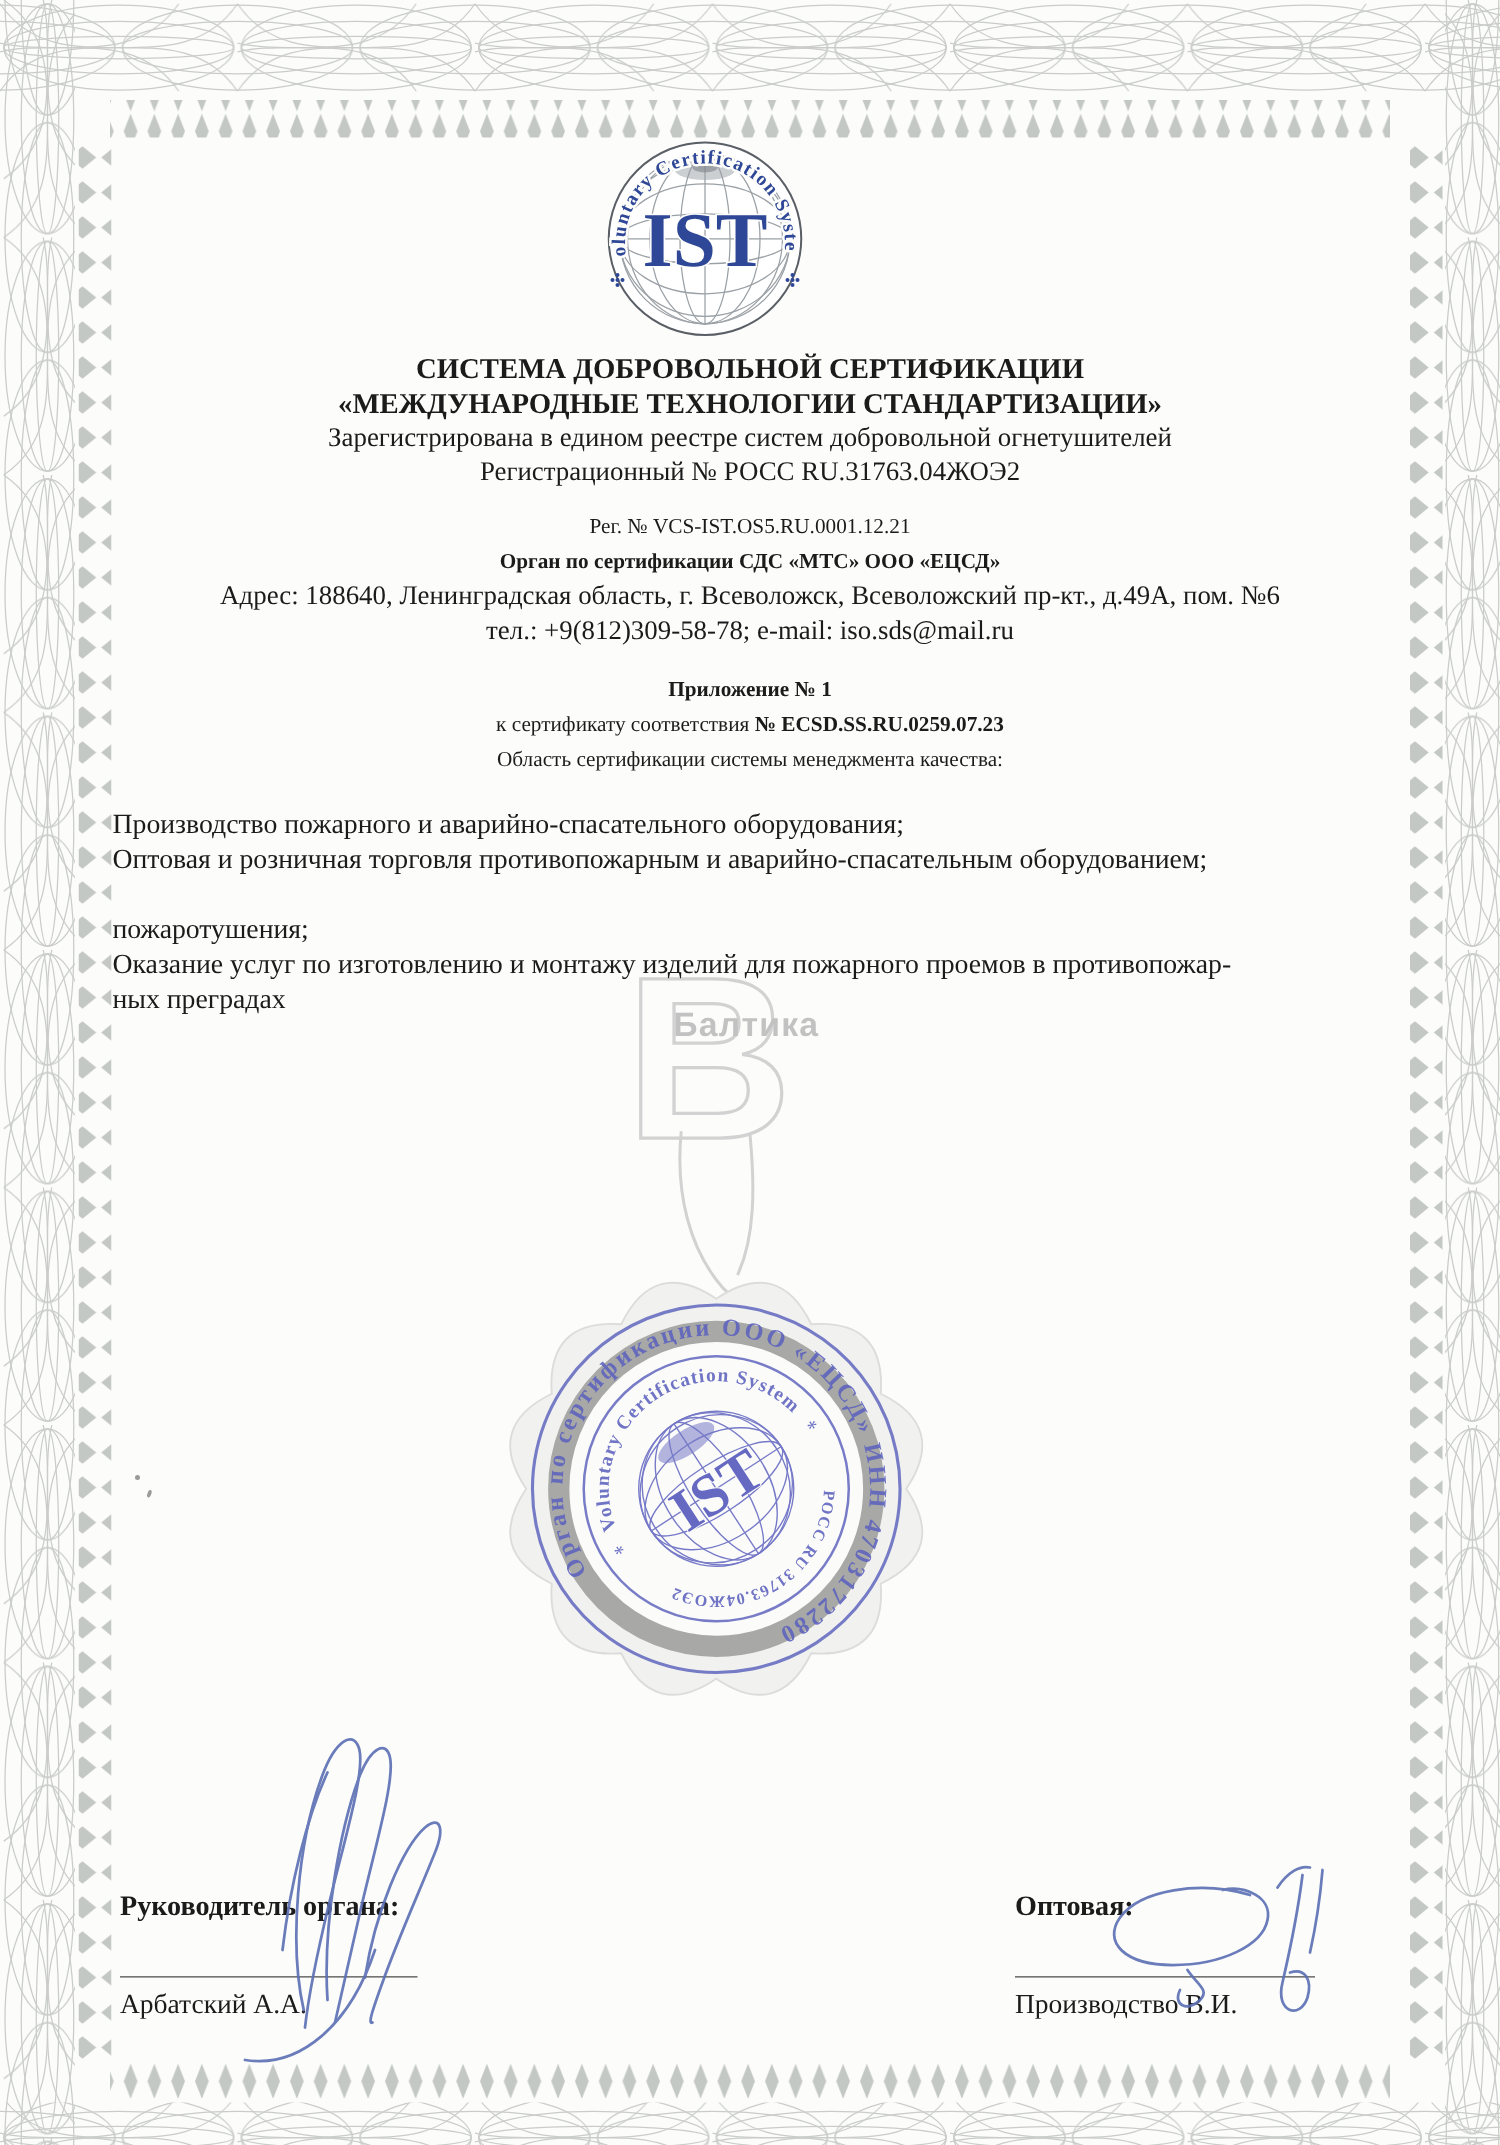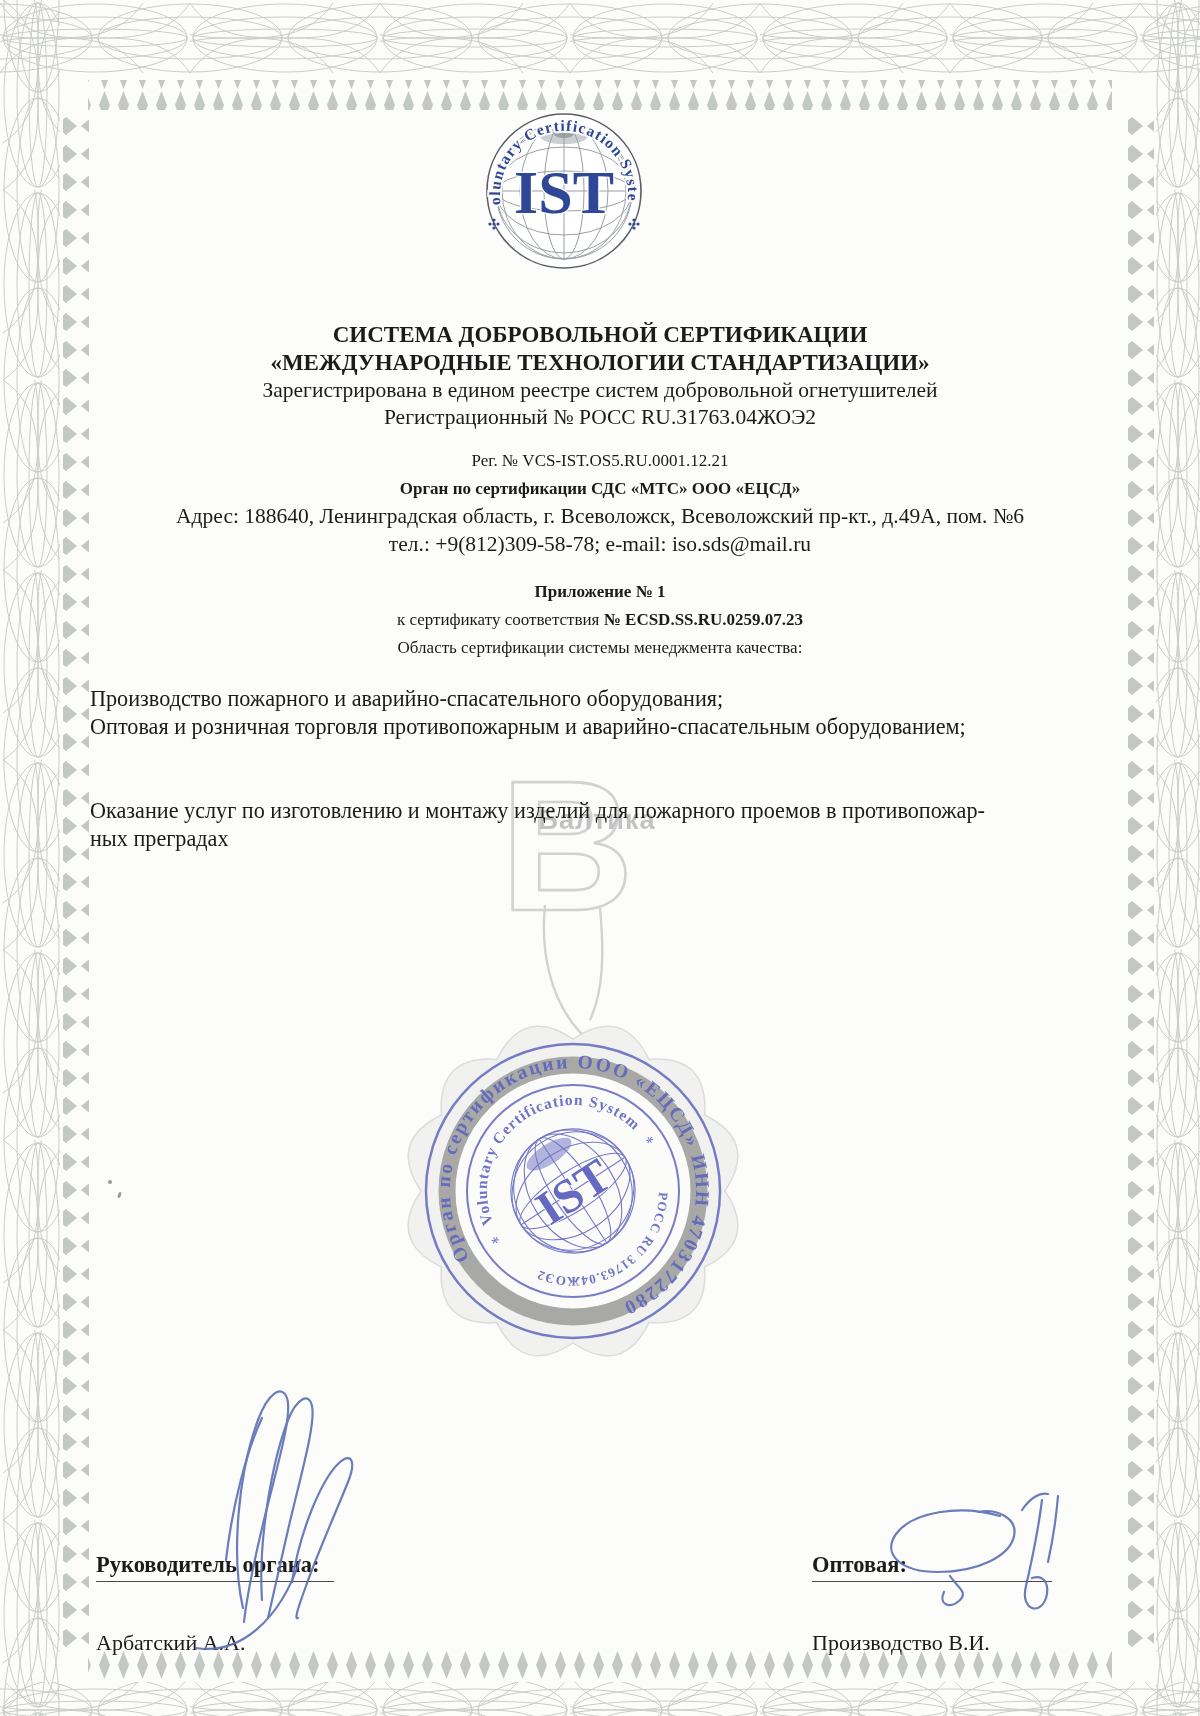--- a/index.html
+++ b/index.html
@@ -1,21 +1,21 @@
 <!DOCTYPE html>
 <html><head>
 <meta charset="utf-8">
 <style>
   html,body{margin:0;padding:0;background:#ffffff;}
   .page{position:relative;width:1200px;height:1716px;background:#fcfcfb;overflow:hidden;
         font-family:"Liberation Serif", serif;color:#1b1b1b;}
   svg.layer{position:absolute;left:0;top:0;pointer-events:none;}
   #border-layer{z-index:1;}
   #art-layer{z-index:2;}
-  .txt{position:absolute;z-index:3;margin-top:40px;}
+  .txt{position:absolute;z-index:3;}
   #sig-layer{z-index:4;}
   .cline{left:85px;width:1030px;text-align:center;}
   .b{font-weight:bold;}
   .fs23{font-size:23px;line-height:27px;}
   .fs22{font-size:17px;line-height:26px;}
   .fs215{font-size:21.5px;line-height:25px;}
   .scope{left:90px;width:1030px;text-align:left;font-size:22.2px;line-height:28px;}
   .sig-label{font-size:22.5px;font-weight:bold;}
   .sig-name{font-size:22px;}
   .sig-line{position:absolute;border-top:1.5px solid #4a4a4a;height:0;z-index:3;}
@@ -172,20 +172,21 @@
   <div class="txt cline fs22 b" style="top:436px;">Орган по сертификации СДС «МТС» ООО «ЕЦСД»</div>
   <div class="txt cline fs215" style="top:464px;">Адрес: 188640, Ленинградская область, г. Всеволожск, Всеволожский пр-кт., д.49А, пом. №6</div>
   <div class="txt cline fs215" style="top:492px;">тел.: +9(812)309-58-78; e-mail: iso.sds@mail.ru</div>
 
   <div class="txt cline fs22 b" style="top:539px;">Приложение № 1</div>
   <div class="txt cline fs22" style="top:567px;"><span>к сертификату соответствия </span><span class="b">№ ECSD.SS.RU.0259.07.23</span></div>
   <div class="txt cline fs22" style="top:595px;">Область сертификации системы менеджмента качества:</div>
 
   <div class="txt scope" style="top:673px;">Оптовая и розничная торговля противопожарным и аварийно-спасательным оборудованием;</div>
   <div class="txt scope" style="top:645px;">Производство пожарного и аварийно-спасательного оборудования;</div>
+  <div class="txt scope" style="top:729px;">пожаротушения;</div>
   <div class="txt scope" style="top:757px;">Оказание услуг по изготовлению и монтажу изделий для пожарного проемов в противопожар-</div>
   <div class="txt scope" style="top:785px;">ных преградах</div>
 
   <div class="specks">
     <div class="speck" style="left:108px;top:1180px;width:4px;height:4px;"></div>
     <div class="speck" style="left:118px;top:1192px;width:3px;height:6px;border-radius:40%;transform:rotate(20deg);"></div>
   </div>
 
   <div class="txt sig-label" style="left:96px;top:1512px;">Руководитель органа:</div>
   <div class="sig-line" style="left:96px;top:1581px;width:238px;"></div>

